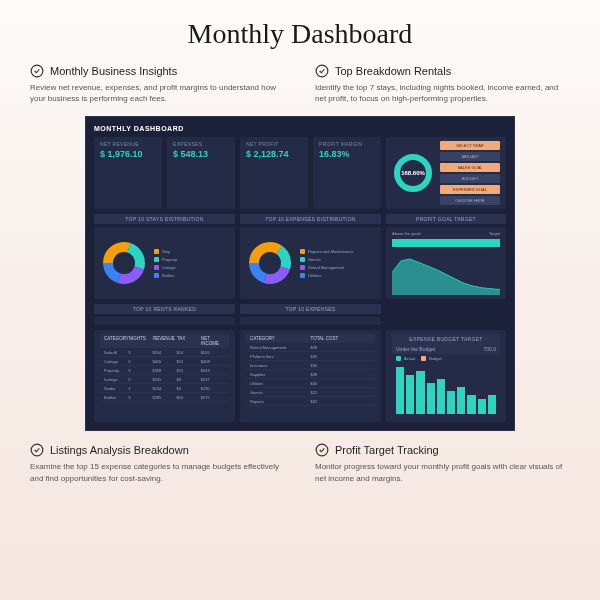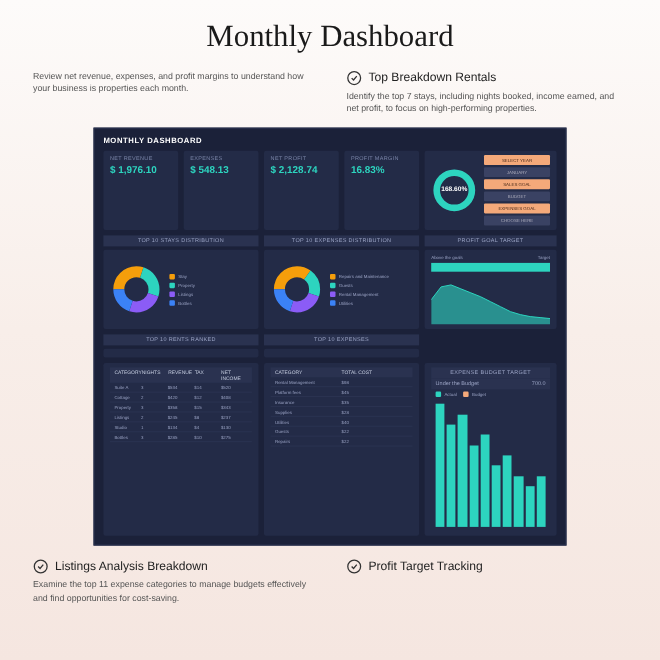--- a/index.html
+++ b/index.html
@@ -5,21 +5,21 @@
 *{box-sizing:border-box;margin:0;padding:0}
 body{width:600px;height:600px;font-family:Georgia,serif;background:linear-gradient(180deg,#fdfbfa 0%,#f8eee9 50%,#f5e6e0 100%);overflow:hidden}
 .page{padding:18px 30px}
 h1{text-align:center;font-size:28px;font-weight:400;color:#1a1a1a;margin-bottom:14px;font-family:Georgia,serif}
 .feat-row{display:flex;gap:30px;margin-bottom:12px}
 .feat{flex:1;font-family:Arial,sans-serif}
 .feat-h{display:flex;align-items:center;gap:6px;margin-bottom:4px}
 .feat-h svg{width:14px;height:14px;flex-shrink:0}
 .feat-t{font-size:11px;color:#222}
 .feat-d{font-size:8px;color:#555;line-height:1.4}
-.dash{width:430px;height:380px;margin:0 auto;background:#1b2139;border:1px solid #2a3250;padding:8px;font-family:Arial,sans-serif;display:flex;flex-direction:column;gap:5px}
+.dash{width:430px;height:315px;margin:0 auto;background:#1b2139;border:1px solid #2a3250;padding:8px;font-family:Arial,sans-serif;display:flex;flex-direction:column;gap:5px}
 .dash-title{color:#fff;font-size:7px;font-weight:bold;letter-spacing:0.5px}
 .row{display:flex;gap:5px}
 .card{background:#232b47;border-radius:2px;padding:4px 6px}
 .kpi{flex:1;display:flex;flex-direction:column;gap:2px}
 .kpi-l{color:#7a85a8;font-size:5px;letter-spacing:0.3px}
 .kpi-v{color:#2dd4bf;font-size:9px;font-weight:bold}
 .gauge-card{width:120px;display:flex;align-items:center;gap:6px}
 .gauge{width:42px;height:42px;position:relative}
 .gauge svg{width:42px;height:42px}
 .gauge-txt{position:absolute;top:50%;left:50%;transform:translate(-50%,-50%);color:#fff;font-size:6px;font-weight:bold}
@@ -48,21 +48,28 @@
 .sb{flex:1;background:#2dd4bf}
 </style>
 </head>
 <body>
 
 <div class="page">
   <h1>Monthly Dashboard</h1>
 
   <div class="feat-row">
     <div class="feat">
-      <div class="feat-d">Review net revenue, expenses, and profit margins to understand how your business is properties each month.</div>
+      <div class="feat-h">
+        <svg viewBox="0 0 24 24">
+            <circle cx="12" cy="12" r="10" fill="none" stroke="#333" stroke-width="2"></circle>
+            <path d="M8 12l3 3 5-6" fill="none" stroke="#333" stroke-width="2"></path>
+          </svg>
+        <span class="feat-t">Monthly Business Insights</span>
+      </div>
+      <div class="feat-d">Review net revenue, expenses, and profit margins to understand how your business is performing each fees.</div>
     </div>
     <div class="feat">
       <div class="feat-h">
         <svg viewBox="0 0 24 24">
             <circle cx="12" cy="12" r="10" fill="none" stroke="#333" stroke-width="2"></circle>
             <path d="M8 12l3 3 5-6" fill="none" stroke="#333" stroke-width="2"></path>
           </svg>
         <span class="feat-t">Top Breakdown Rentals</span>
       </div>
       <div class="feat-d">Identify the top 7 stays, including nights booked, income earned, and net profit, to focus on high-performing properties.</div>
@@ -339,25 +346,26 @@
 
   <div class="feat-row" style="margin-top:12px">
     <div class="feat">
       <div class="feat-h">
         <svg viewBox="0 0 24 24">
             <circle cx="12" cy="12" r="10" fill="none" stroke="#333" stroke-width="2"></circle>
             <path d="M8 12l3 3 5-6" fill="none" stroke="#333" stroke-width="2"></path>
           </svg>
         <span class="feat-t">Listings Analysis Breakdown</span>
       </div>
-      <div class="feat-d">Examine the top 11 expense categories to manage budgets effectively and find opportunities for cost-saving.</div>
+      <div class="feat-d">Examine the top 15 expense categories to manage budgets effectively and find opportunities for cost-saving.</div>
     </div>
     <div class="feat">
       <div class="feat-h">
         <svg viewBox="0 0 24 24">
             <circle cx="12" cy="12" r="10" fill="none" stroke="#333" stroke-width="2"></circle>
             <path d="M8 12l3 3 5-6" fill="none" stroke="#333" stroke-width="2"></path>
           </svg>
         <span class="feat-t">Profit Target Tracking</span>
       </div>
+      <div class="feat-d">Monitor progress toward your monthly profit goals with clear visuals of net income and margins.</div>
     </div>
   </div>
 </div>
 
 </body></html>

